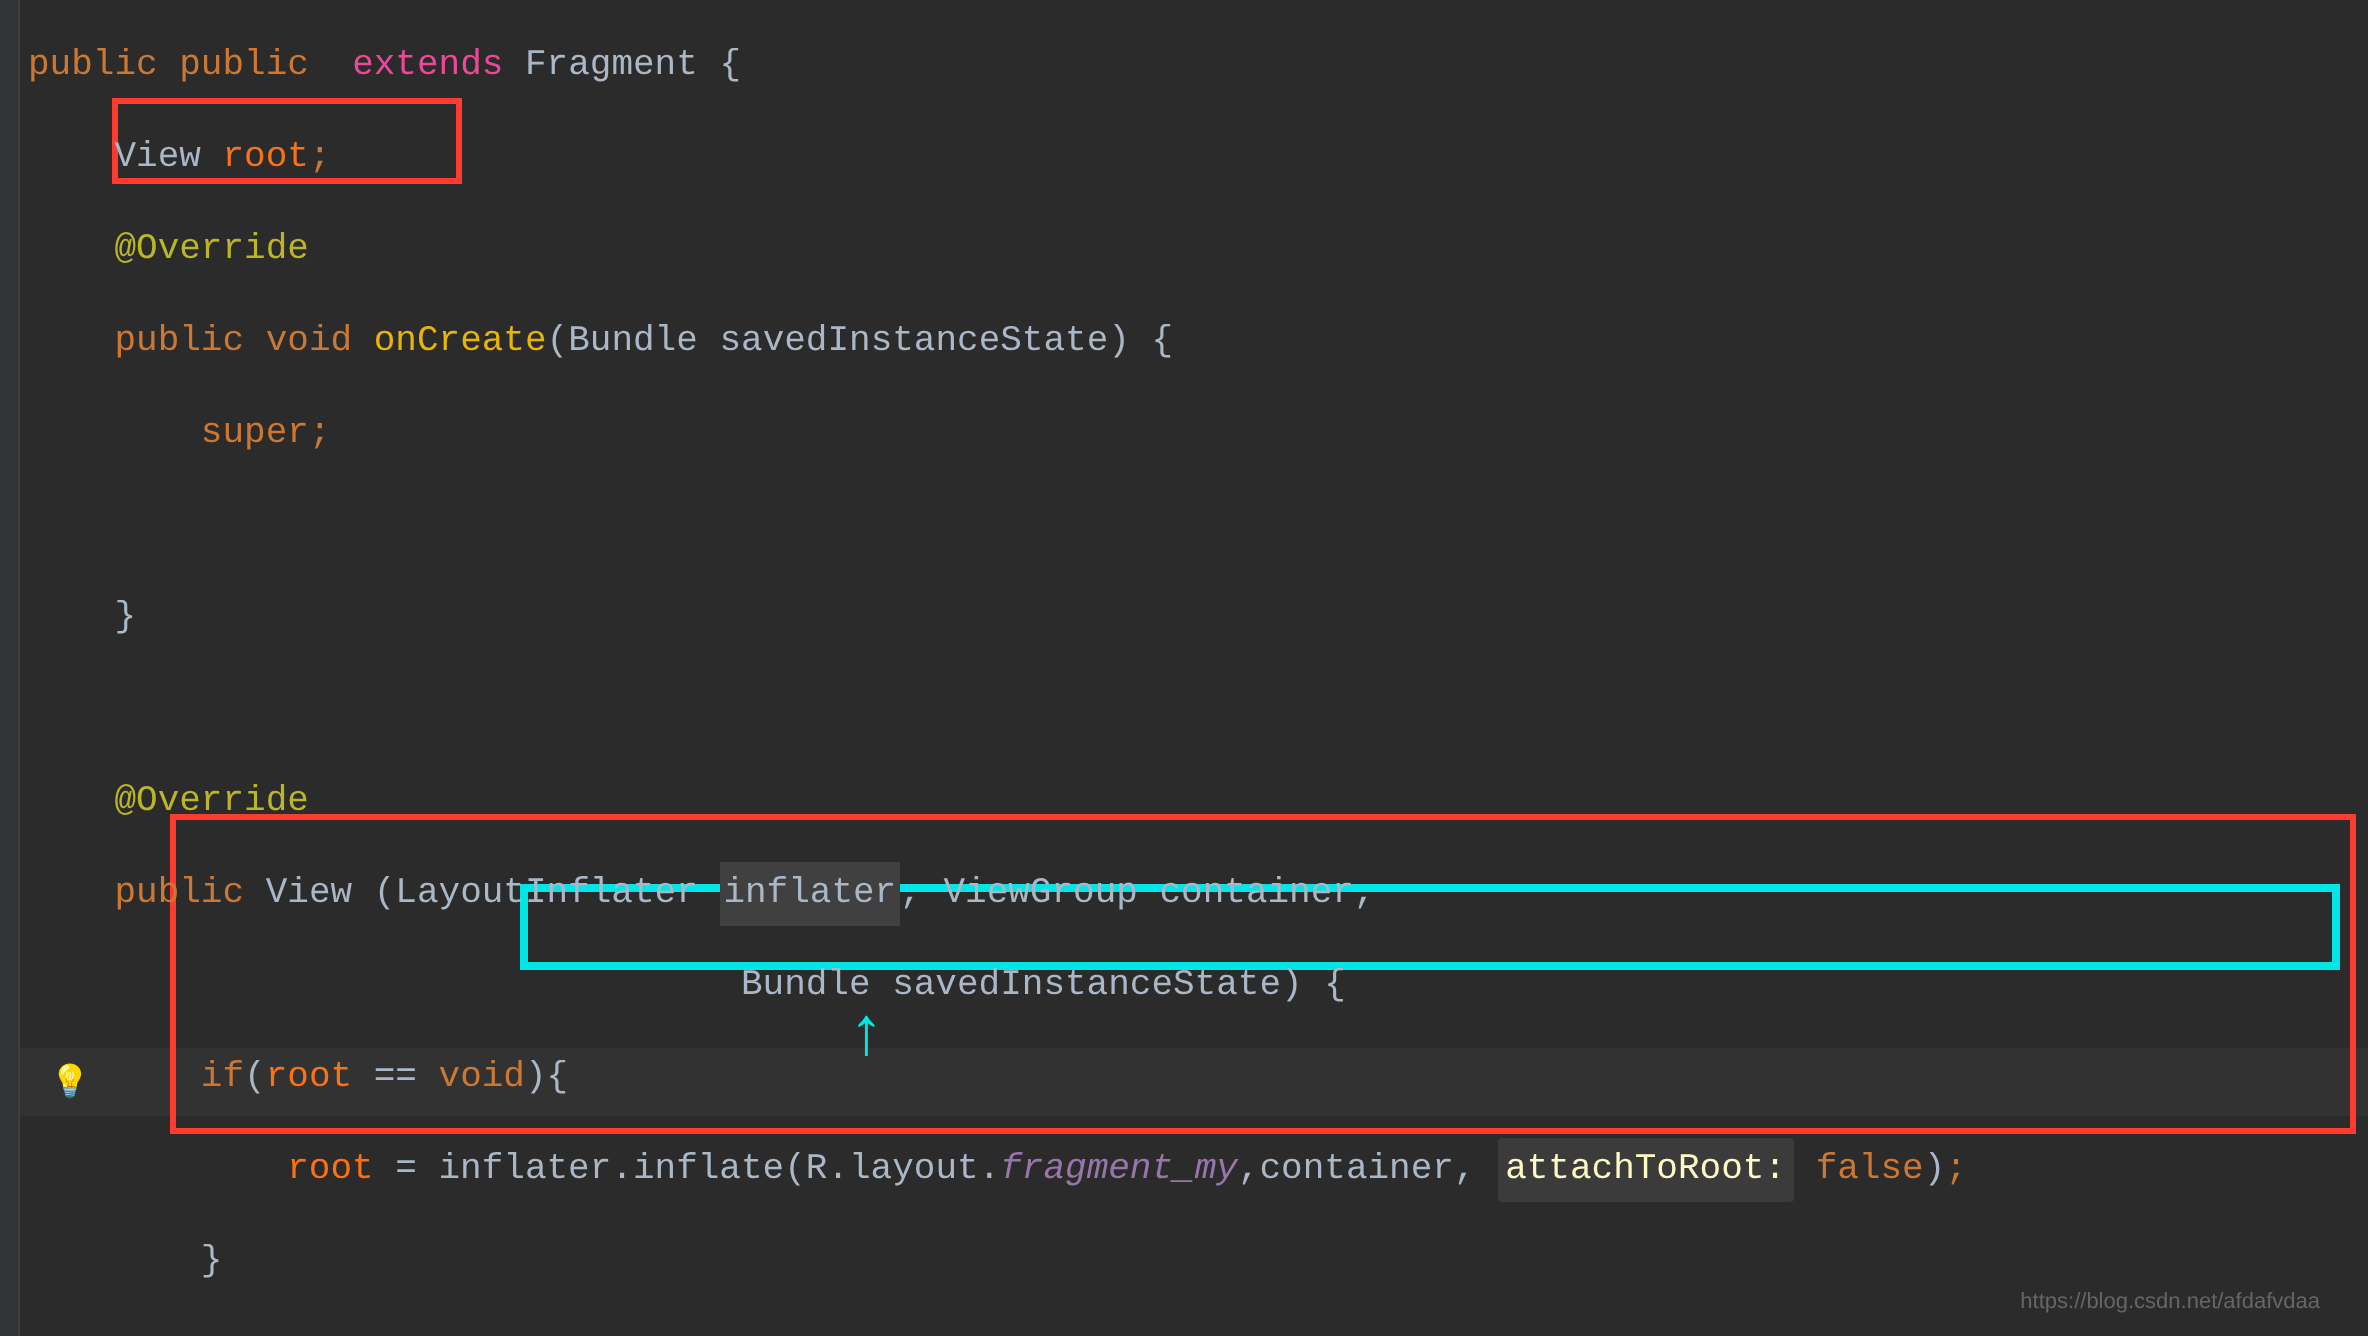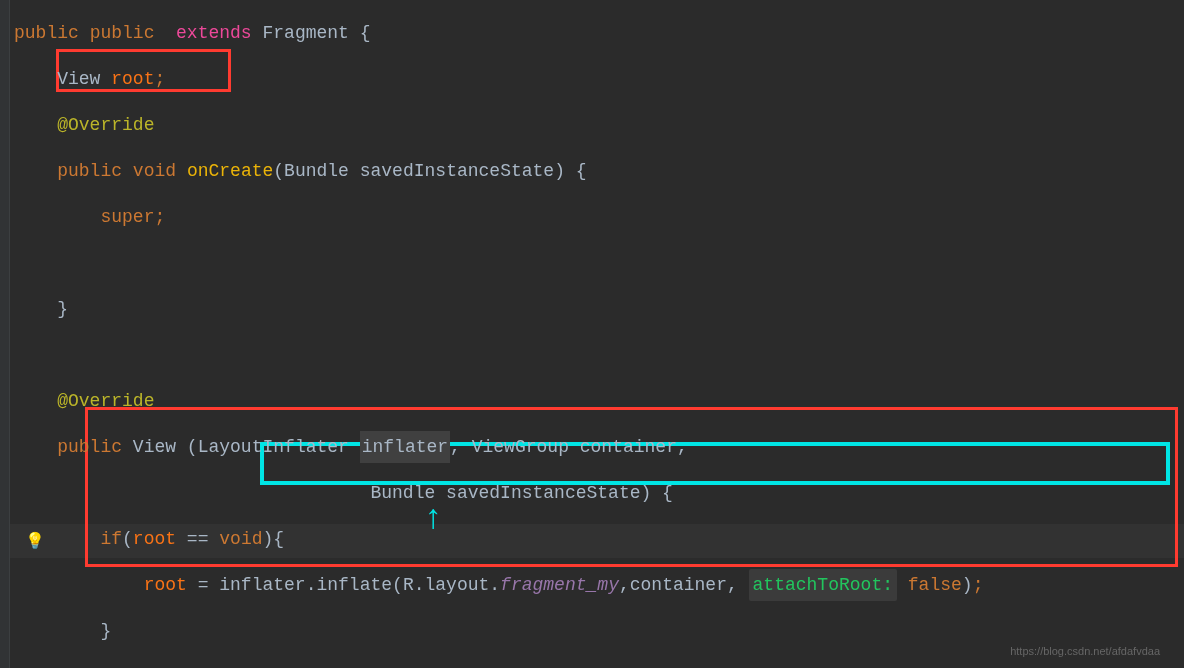--- a/index.html
+++ b/index.html
@@ -32,21 +32,21 @@
   .kw-super  { color: #cc7832; }
   .kw-return { color: #cc7832; }
   .kw-null   { color: #cc7832; }
   .kw-false  { color: #cc7832; }
   .kw-if     { color: #cc7832; }
   .type      { color: #a9b7c6; }
   .method    { color: #eab308; }
   .annotation{ color: #bbb529; }
   .field     { color: #f97316; }
   .param-italic { color: #9876aa; font-style: italic; }
-  .param-hint { color: #22c55e; background: #3b3b3b; padding: 0 4px; border-radius: 2px; font-style: normal; text-align: right;}
+  .param-hint { color: #fef9c3; background: #3b3b3b; padding: 0 4px; border-radius: 2px; font-style: normal; text-align: right;}
   .hl-param  { background: #404040; padding: 0 2px; }
   .punct     { color: #a9b7c6; }
   .semicolon { color: #cc7832; }
 
   .box-red {
     position: absolute;
     border: 3px solid #ff3b30;
     pointer-events: none;
   }
   .box-cyan {

